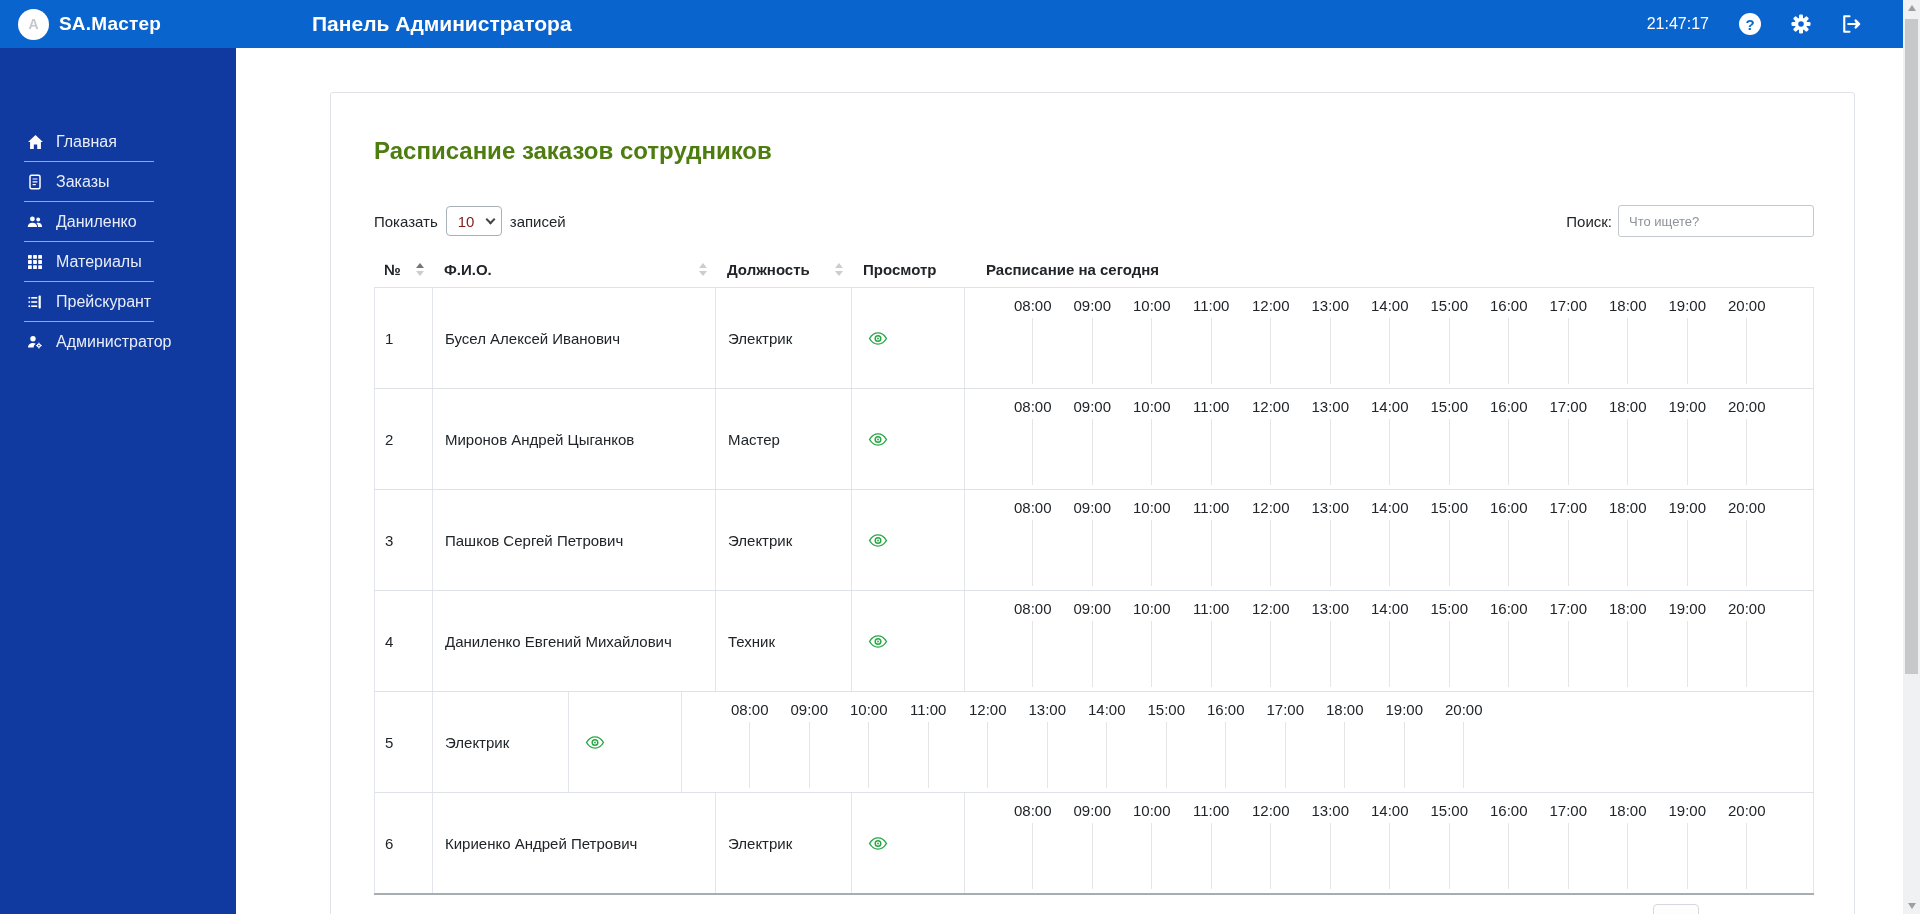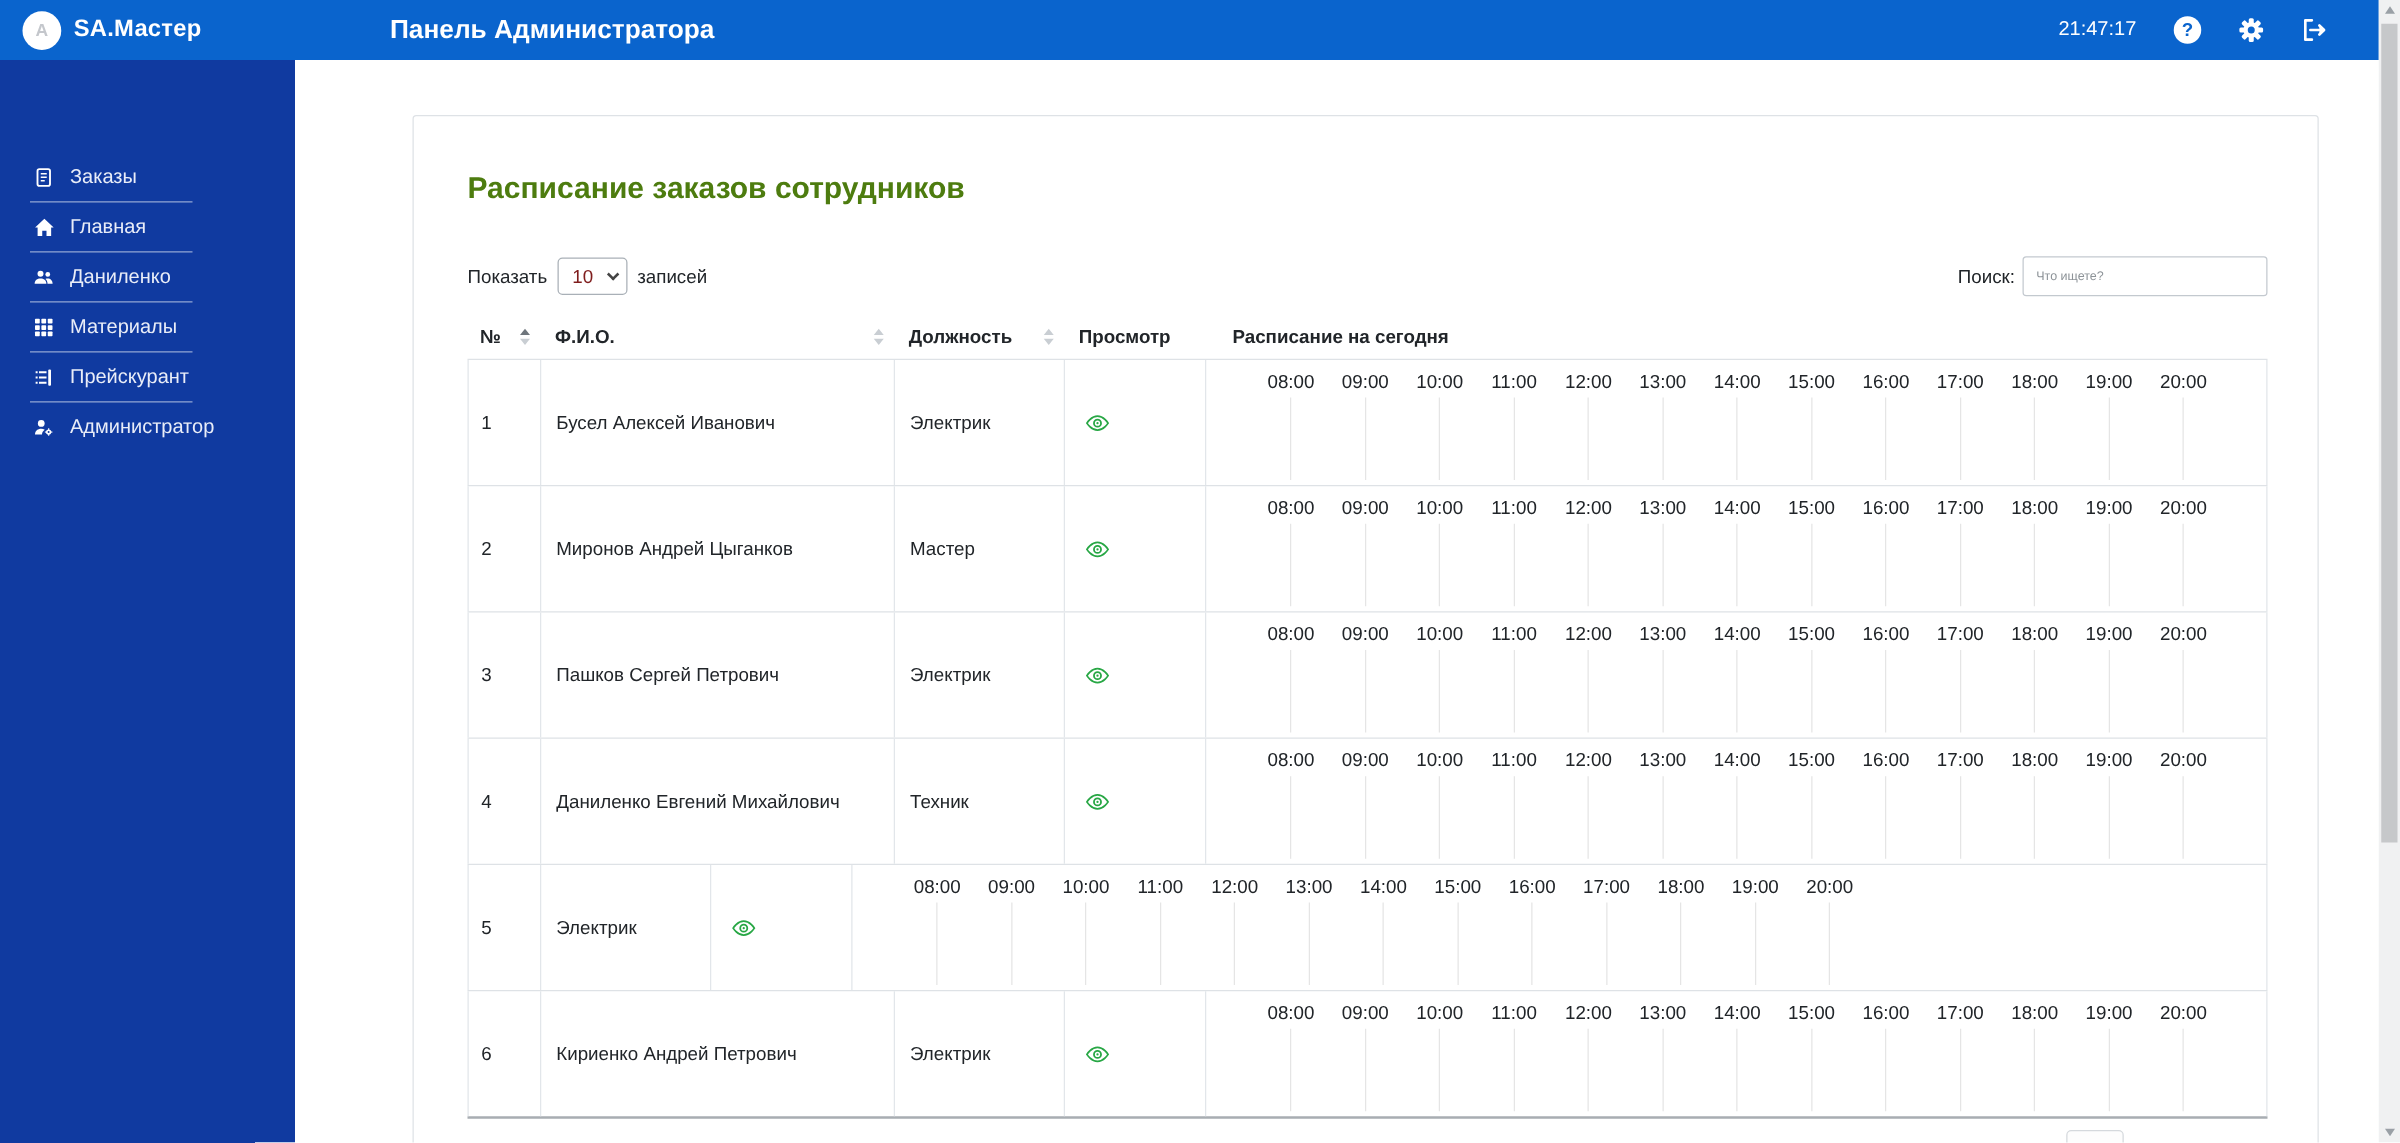--- a/index.html
+++ b/index.html
@@ -38,21 +38,21 @@
   .controls { display:flex; align-items:center; margin-top:40px; height:32px; }
   .length-ctl { display:flex; align-items:center; gap:8px; font-size:15px; }
   .select-wrap { position:relative; }
   .select-wrap select { appearance:none; -webkit-appearance:none; width:56px; height:30px;
         border:1px solid #a9b0b7; border-radius:4px; padding:0 22px 0 11px; font-size:15px;
         font-family:inherit; background:#fff; color:#7f1d1d; }
   .select-chev { position:absolute; right:8px; top:10px; width:7px; height:7px; pointer-events:none;
         border-right:2px solid #444; border-bottom:2px solid #444; transform:rotate(45deg); }
   .search-ctl { margin-left:auto; display:flex; align-items:center; gap:6px; font-size:15px; }
   .search-ctl input { width:196px; height:32px; border:1px solid #c3c9cf; border-radius:3px;
-        padding:0 10px; font-size:10px; font-family:inherit; color:#212529; }
+        padding:0 10px; font-size:13px; font-family:inherit; color:#212529; }
   .search-ctl input::placeholder { color:#8d9398; }
 
   
   .thead { display:flex; margin-top:14px; height:36px; align-items:center; font-weight:700; font-size:15px; }
   .th { display:flex; align-items:center; }
   .th .lbl { white-space:nowrap; }
   .sort { display:flex; flex-direction:column; gap:3px; margin-left:auto; margin-right:8px; }
   .tri { width:0; height:0; border-left:4px solid transparent; border-right:4px solid transparent; }
   .tri.up { border-bottom:5px solid #c9ced3; }
   .tri.down { border-top:5px solid #c9ced3; }
@@ -121,34 +121,34 @@
         <path d="M11.6 5.1 14.6 8l-3 2.9" fill="#fff"></path>
       </svg>
     </span>
   </div>
 </div>
 
 <div class="sidebar">
   <div class="menu">
     <div class="menu-item">
       <span class="mi">
+        <svg width="17" height="17" viewBox="0 0 16 16" fill="#fff">
+            <path d="M8 1 1 7.5h1.9V14h3.5V9.9h3.2V14h3.5V7.5H15z"></path>
+          </svg>
+      </span>
+      <span>Главная</span>
+    </div>
+    <div class="menu-item">
+      <span class="mi">
         <svg width="16" height="16" viewBox="0 0 16 16" fill="none" stroke="#fff">
             <rect x="3" y="1.3" width="10" height="13.4" rx="1.5" stroke-width="1.5"></rect>
             <path d="M5.6 5h4.8M5.6 7.8h4.8M5.6 10.6h3.2" stroke-width="1.2"></path>
           </svg>
       </span>
       <span>Заказы</span>
-    </div>
-    <div class="menu-item">
-      <span class="mi">
-        <svg width="17" height="17" viewBox="0 0 16 16" fill="#fff">
-            <path d="M8 1 1 7.5h1.9V14h3.5V9.9h3.2V14h3.5V7.5H15z"></path>
-          </svg>
-      </span>
-      <span>Главная</span>
     </div>
     <div class="menu-item">
       <span class="mi">
         <svg width="18" height="16" viewBox="0 0 16 16" fill="#fff">
             <circle cx="5.4" cy="4.9" r="2.4"></circle>
             <circle cx="11.2" cy="5.5" r="1.9"></circle>
             <path d="M.7 13c0-2.7 2.1-4.2 4.7-4.2s4.7 1.5 4.7 4.2z"></path>
             <path d="M11 13c0-1.8-.6-3.1-1.7-3.9.6-.3 1.2-.4 1.9-.4 2.2 0 3.9 1.5 3.9 4.3z"></path>
           </svg>
       </span>

